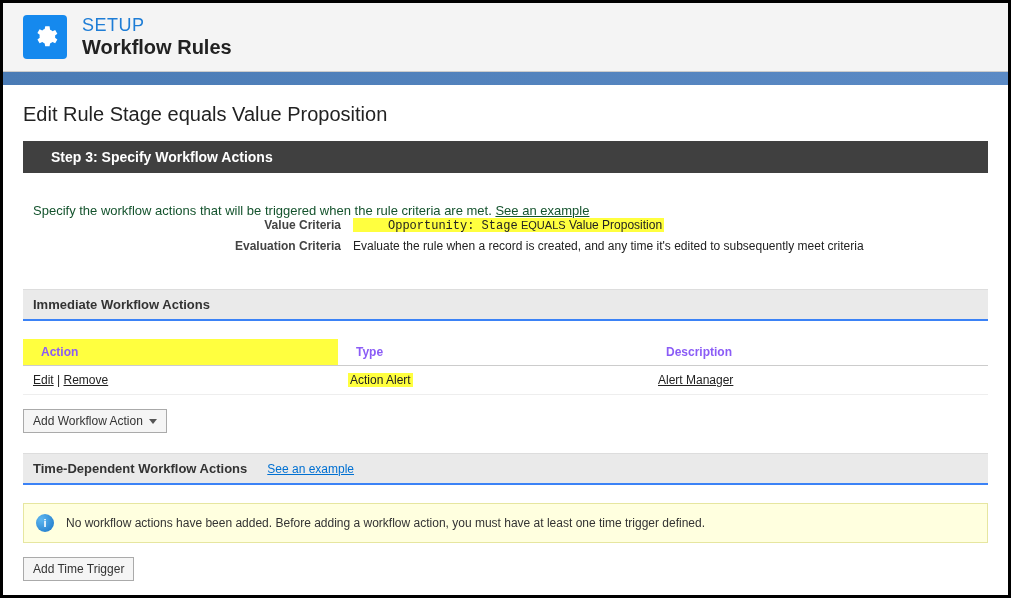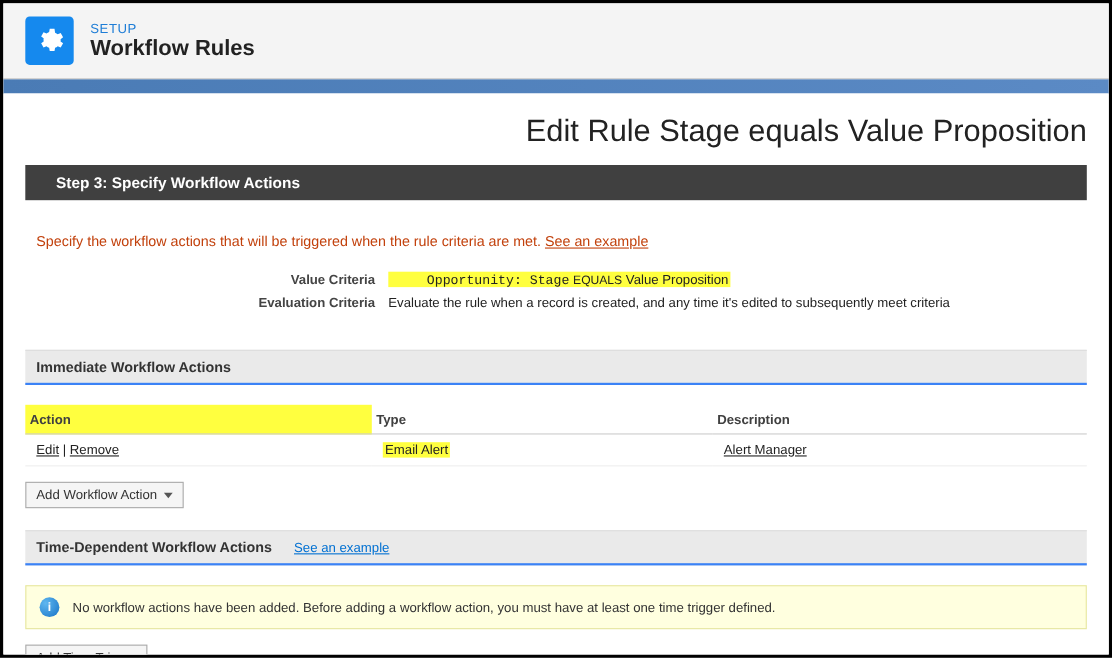--- a/index.html
+++ b/index.html
@@ -1,38 +1,38 @@
 <!DOCTYPE html>
 <html><head>
   <meta charset="utf-8">
   <style>
     * { box-sizing: border-box; margin: 0; padding: 0; }
     body { font-family: Arial, Helvetica, sans-serif; font-size: 13px; color: #222; background: #fff; width: 1011px; height: 598px; border: 3px solid #000; overflow: hidden; }
     .header-section { background: #f4f4f4; padding: 12px 20px; display: flex; align-items: center; gap: 15px; }
     .setup-icon { width: 44px; height: 44px; background: #1589ee; border-radius: 4px; display: flex; align-items: center; justify-content: center; }
     .setup-icon svg { width: 26px; height: 26px; fill: #fff; }
     .header-text { display: flex; flex-direction: column; }
-    .setup-label { color: #1e7dd6; font-size: 12px; letter-spacing: 0.5px; }
+    .setup-label { color: #1e7dd6; font-size: 18px; letter-spacing: 0.5px; }
     .page-title { font-size: 20px; font-weight: bold; color: #222; }
     .blue-strip { height: 14px; background: linear-gradient(90deg, #4a7bb5 0%, #5b8ac5 100%); border-top: 1px solid #ccc; }
     .main-content { padding: 18px 20px 10px 20px; background: #fff; }
-    .edit-rule-title { font-size: 28px; font-weight: normal; color: #222; margin-bottom: 15px; text-align: right; }
+    .edit-rule-title { font-size: 20px; font-weight: normal; color: #222; margin-bottom: 15px; }
     .step-bar { background: #404040; color: #fff; font-weight: bold; font-size: 14px; padding: 8px 28px; }
     .info-section { padding: 30px 10px 10px 10px; }
-    .info-text { font-size: 13px; color: #c2410c; margin-bottom: 20px; }
+    .info-text { font-size: 13px; color: #14532d; }
     .info-text .link { text-decoration: underline; cursor: pointer; }
     .criteria-row { display: flex; margin-bottom: 6px; font-size: 12px; }
     .criteria-label { width: 320px; text-align: right; font-weight: bold; color: #444; padding-right: 12px; }
     .criteria-value { color: #222; }
     .hl { background: #ffff3f; padding: 0 2px; }
     .mono { font-family: "Courier New", monospace; margin-left: 33px; }
     .section-header { background: #eaeaea; border-top: 1px solid #ddd; border-bottom: 2px solid #3b82f6; padding: 7px 10px; font-weight: bold; font-size: 13px; color: #333; margin-top: 20px; display: flex; align-items: center; gap: 20px; }
     .section-header .see-example { color: #0070d2; font-size: 12px; text-decoration: underline; font-weight: normal; cursor: pointer; }
     .actions-table { width: 100%; margin-top: 18px; border-collapse: collapse; font-size: 12px; }
-    .actions-table th { text-align: left; font-weight: bold; color: #404040; padding: 6px 4px; border-bottom: 1px solid #ccc; }
+    .actions-table th { text-align: left; font-weight: bold; color: #8b5cf6; padding: 6px 18px; border-bottom: 1px solid #ccc; }
     .actions-table th.action-col { background: #ffff3f; width: 315px; }
     .actions-table th.type-col { width: 310px; }
     .actions-table td { padding: 7px 10px; border-bottom: 1px solid #eee; }
     .action-link { text-decoration: underline; color: #222; cursor: pointer; }
     .btn { background: #f5f5f5; border: 1px solid #aaa; border-radius: 0; padding: 4px 9px; font-size: 12px; cursor: pointer; display: inline-flex; align-items: center; gap: 4px; margin-top: 14px; color: #333; }
     .btn .caret { border-left: 4px solid transparent; border-right: 4px solid transparent; border-top: 5px solid #555; display: inline-block; margin-left: 2px; }
     .notice-box { background: #ffffdf; border: 1px solid #e6e6a0; padding: 10px 12px; margin-top: 18px; display: flex; align-items: center; gap: 12px; font-size: 12px; color: #333; }
     .notice-icon { width: 18px; height: 18px; background: radial-gradient(circle at 30% 30%, #5eb7f0, #1873c6); border-radius: 50%; display: flex; align-items: center; justify-content: center; color: #fff; font-size: 11px; font-weight: bold; }
   </style>
 </head>
@@ -82,21 +82,21 @@
         <th class="action-col">Action</th>
         <th class="type-col">Type</th>
         <th>Description</th>
       </tr>
     </thead>
     <tbody>
       <tr>
         <td>
           <span class="action-link">Edit</span><span> | </span><span class="action-link">Remove</span>
         </td>
-        <td><span class="hl">Email Alert</span></td>
+        <td><span class="hl">Action Alert</span></td>
         <td><span class="action-link">Alert Manager</span></td>
       </tr>
     </tbody>
   </table>
 
   <button class="btn">
     <span>Add Workflow Action</span>
       <span class="caret"></span>
   </button>
 

